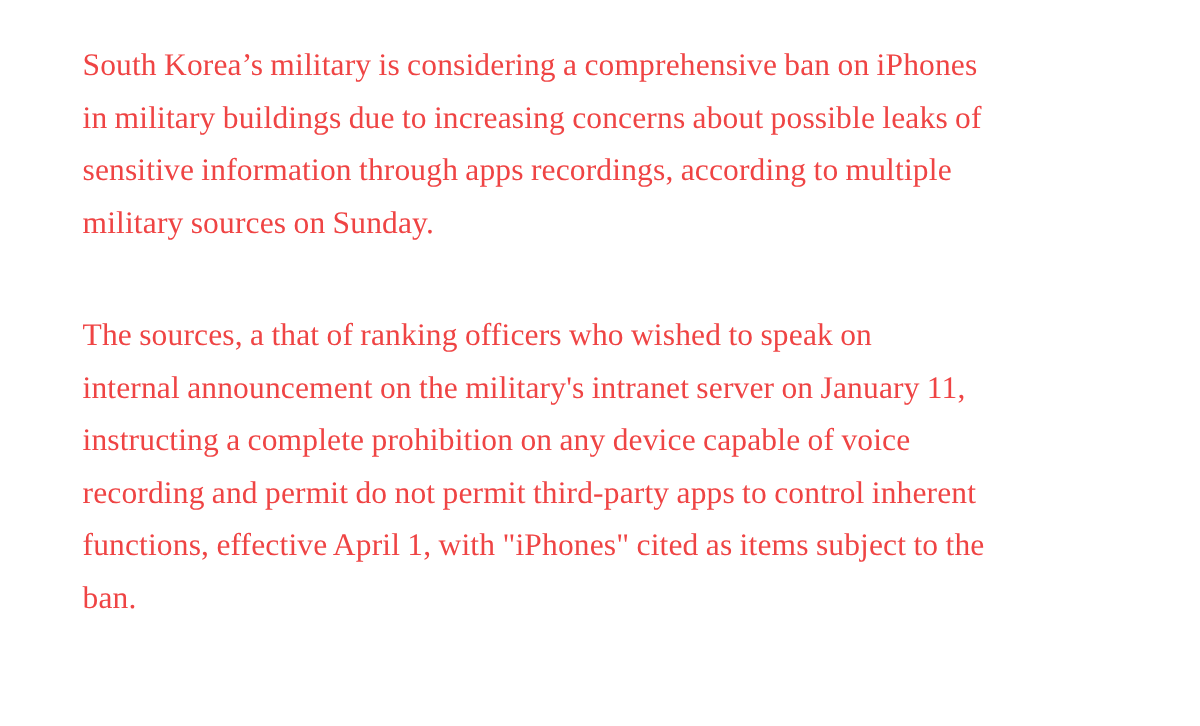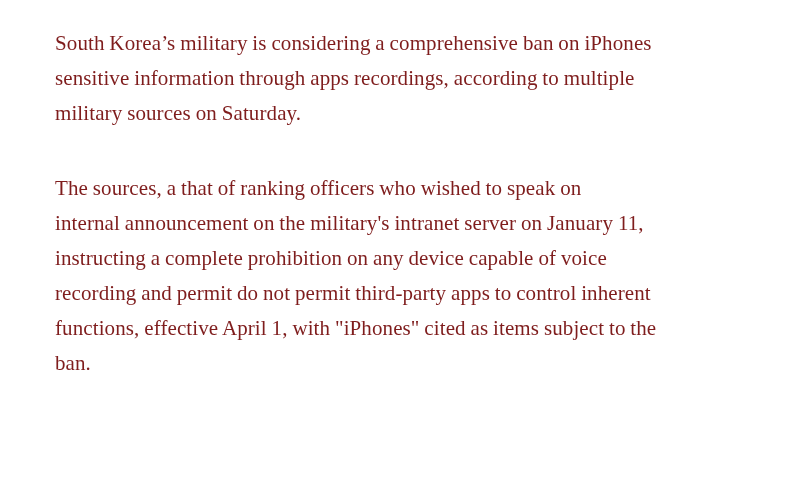--- a/index.html
+++ b/index.html
@@ -10,21 +10,21 @@
   body {
     width: 800px;
     height: 484px;
     overflow: hidden;
     font-family: "Liberation Serif", "DejaVu Serif", serif;
   }
   .article {
     box-sizing: border-box;
     width: 710px;
     padding: 26px 10px 0 55px;
-    color: #7f1d1d;
+    color: #ef4444;
   }
   .para {
     margin: 0 0 40px 0;
     padding: 0;
   }
   .line {
     display: block;
     white-space: nowrap;
     font-size: 21px;
     line-height: 35px;
@@ -32,22 +32,23 @@
     word-spacing: -0.5px;
   }
 </style>
 </head>
 <body>
 
 <div class="article">
 
   <p class="para">
     <span class="line">South Korea’s military is considering a comprehensive ban on iPhones</span>
+    <span class="line">in military buildings due to increasing concerns about possible leaks of</span>
     <span class="line">sensitive information through apps recordings, according to multiple</span>
-    <span class="line">military sources on Saturday.</span>
+    <span class="line">military sources on Sunday.</span>
   </p>
 
   <p class="para">
     <span class="line">The sources, a that of ranking officers who wished to speak on</span>
     <span class="line">internal announcement on the military's intranet server on January 11,</span>
     <span class="line">instructing a complete prohibition on any device capable of voice</span>
     <span class="line">recording and permit do not permit third-party apps to control inherent</span>
     <span class="line">functions, effective April 1, with "iPhones" cited as items subject to the</span>
     <span class="line">ban.</span>
   </p>

